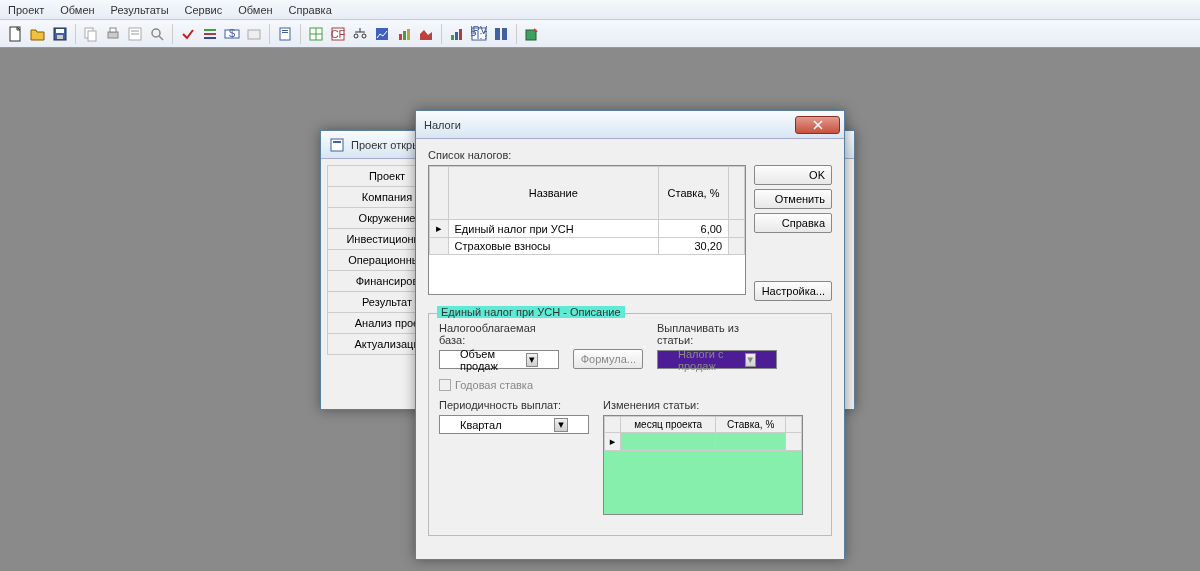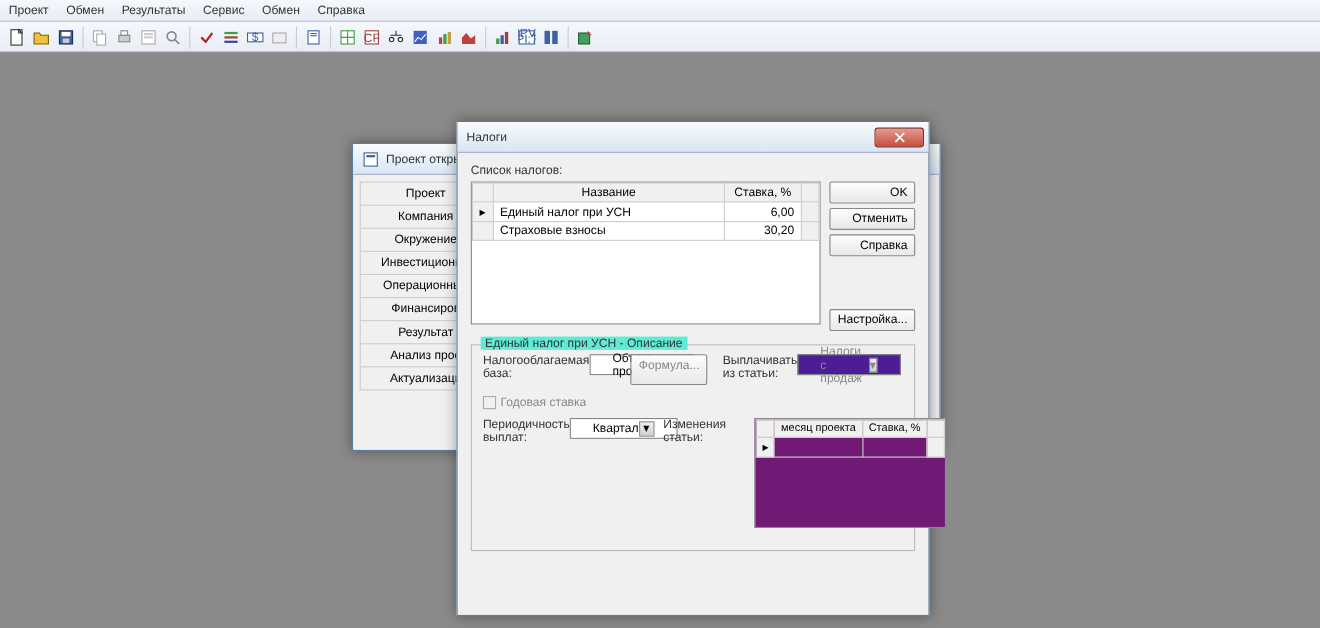--- a/index.html
+++ b/index.html
@@ -25,43 +25,43 @@
 .bg-tab:last-child { border-bottom: 1px solid #ccc; }
 
 .dialog { left: 415px; top: 110px; width: 430px; height: 450px; }
 .dialog .body { padding: 10px 12px; }
 
 .label { color: #333; margin-bottom: 4px; display: block; }
 
 .tax-grid { display: flex; gap: 8px; }
 .grid-container { flex: 1; border: 1px solid #888; background: #fff; height: 130px; position: relative; }
 .grid-table { width: 100%; border-collapse: collapse; }
-.grid-table th { background: #f0f0f0; border: 1px solid #ccc; padding: 2px 6px; font-weight: normal; text-align: center; }
+.grid-table th { background: #f0f0f0; border: 1px solid #ccc; padding: 20px 6px; font-weight: normal; text-align: center; }
 .grid-table td { border: 1px solid #ccc; padding: 2px 6px; }
 .grid-table td.num { text-align: right; }
 .row-marker { width: 16px; text-align: center; background: #f0f0f0; }
 .scroll-col { width: 16px; background: #f0f0f0; }
 
 .btn-col { display: flex; flex-direction: column; gap: 4px; width: 78px; }
 .btn { background: linear-gradient(#fdfdfd, #e8e8e8); border: 1px solid #888; padding: 3px 6px; text-align: right; cursor: pointer; border-radius: 2px; }
 .btn.disabled { color: #888; cursor: default; }
 
 .fieldset { border: 1px solid #bbb; margin-top: 12px; padding: 8px 10px 10px; position: relative; }
 .fieldset-legend { position: absolute; top: -8px; left: 8px; background: #5eead4; padding: 0 4px; color: #333; }
 
 .field-row { display: flex; gap: 14px; margin-bottom: 10px; }
-.field-group { display: flex; flex-direction: row; }
+.field-group { display: flex; flex-direction: column; }
 .select { background: #fff; border: 1px solid #888; padding: 2px 20px; display: flex; align-items: center; justify-content: space-between; height: 19px; cursor: pointer; }
 .select.disabled { background: #4c1d95; color: #888; cursor: default; }
 .dropdown-arrow { width: 14px; height: 14px; background: linear-gradient(#f0f0f0,#d0d0d0); border: 1px solid #888; display: flex; align-items: center; justify-content: center; }
 
 .checkbox-row { display: flex; align-items: center; gap: 4px; color: #888; }
 .checkbox { width: 12px; height: 12px; border: 1px solid #aaa; background: #f0f0f0; }
 
-.changes-grid { border: 1px solid #888; background: #701a75; height: 100px; width: 200px; }
+.changes-grid { border: 1px solid #888; background: #86efac; height: 100px; width: 200px; }
 .changes-grid table { width: 100%; border-collapse: collapse; }
 .changes-grid th { background: #f0f0f0; border: 1px solid #ccc; padding: 2px 4px; font-weight: normal; text-align: center; font-size: 10px; }
 .changes-grid td { border: 1px solid #ccc; padding: 2px 4px; height: 16px; }
 
 svg { display: block; }
 </style>
 </head>
 <body>
 
 <div class="menubar">

